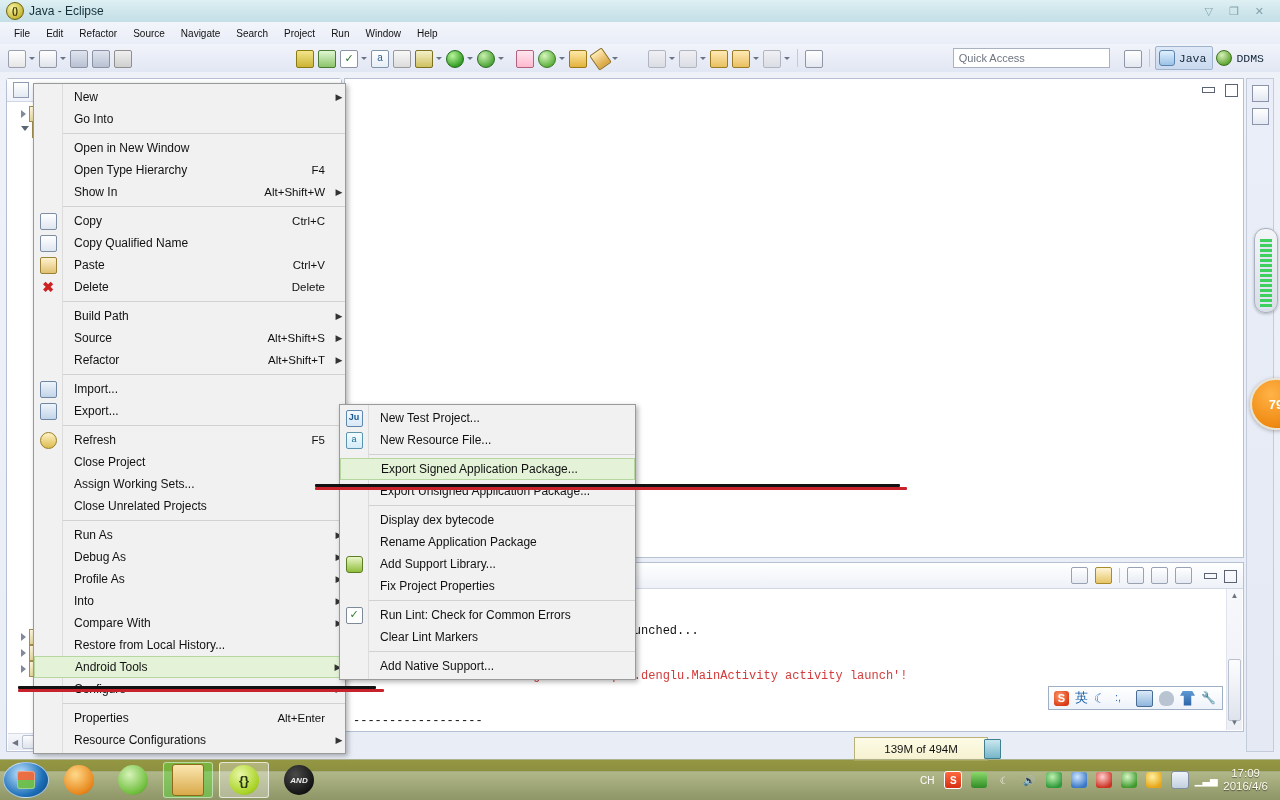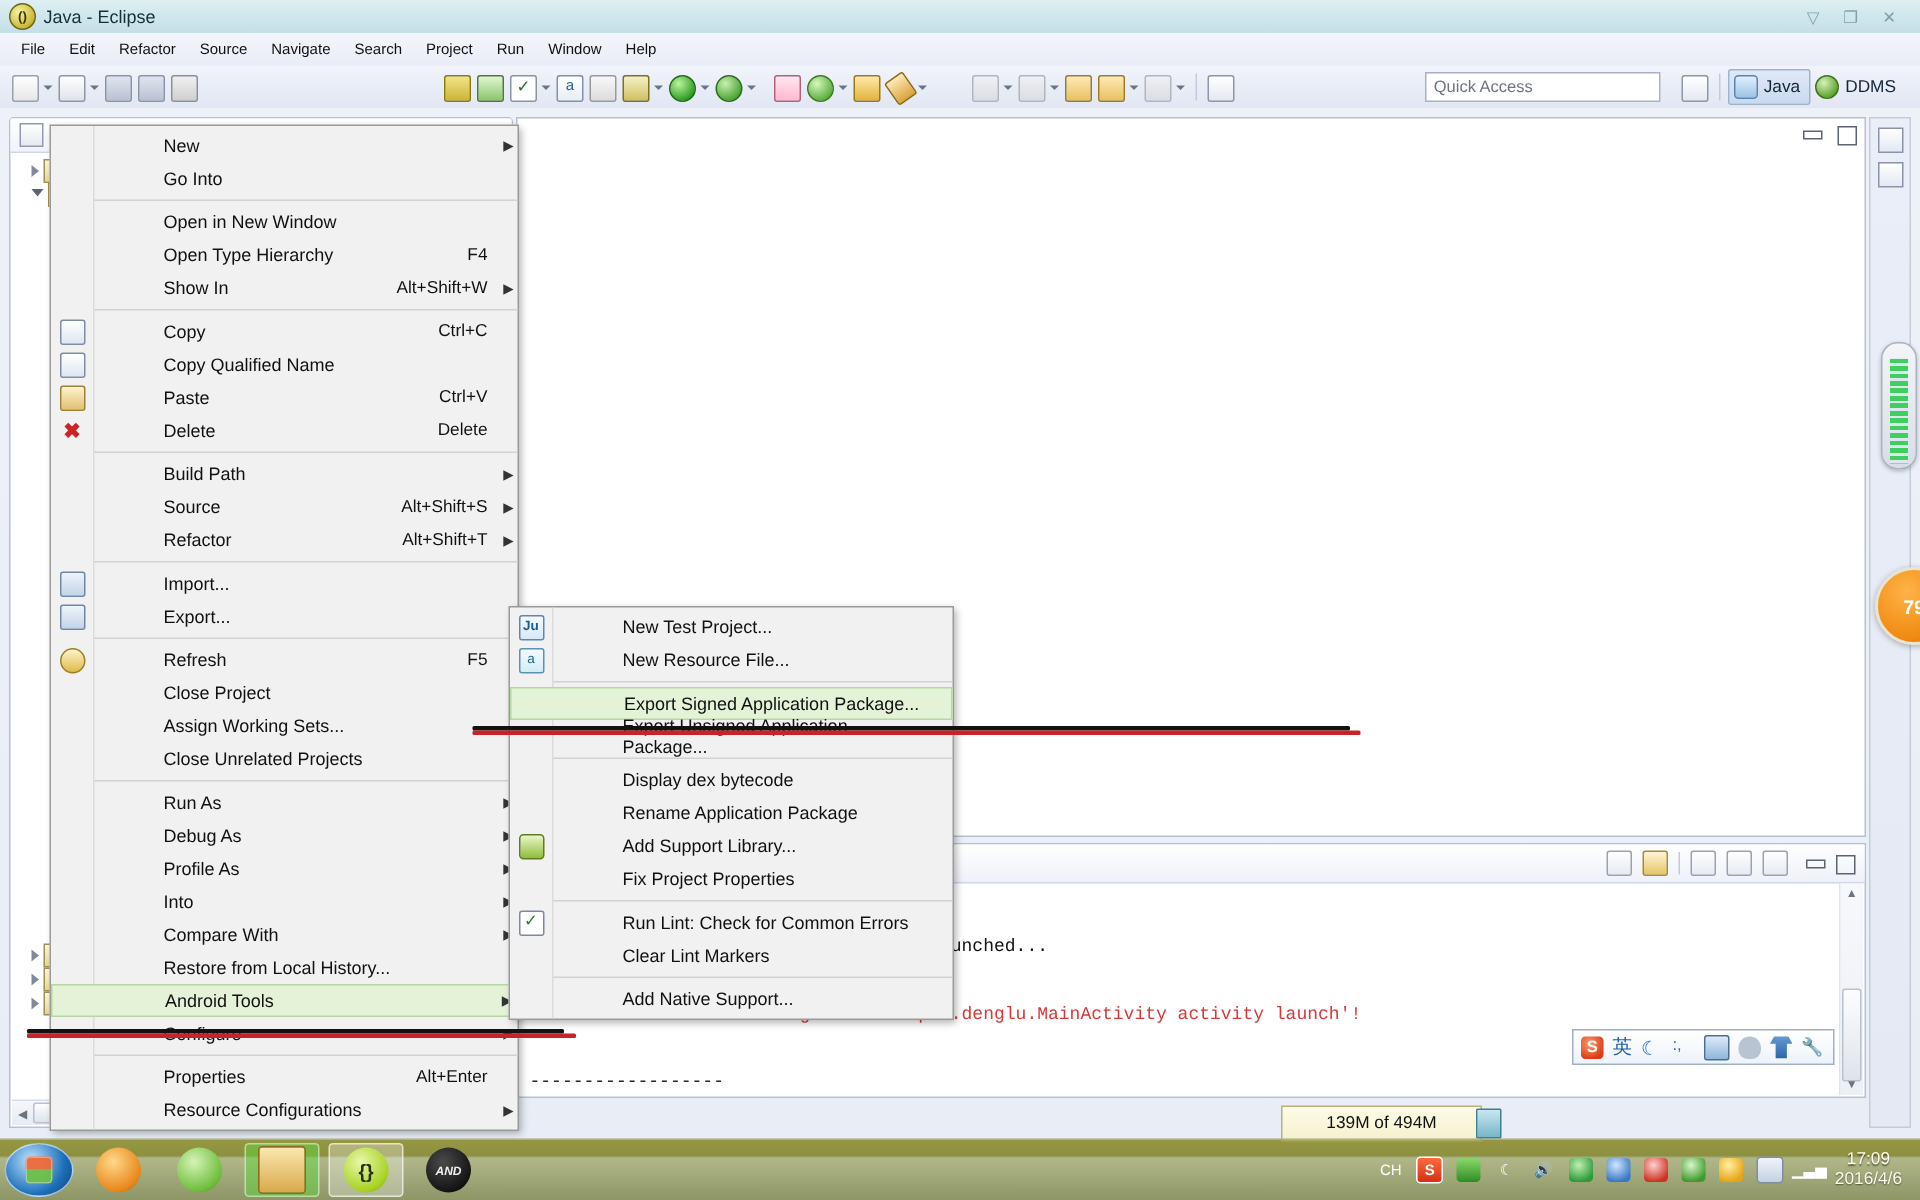--- a/index.html
+++ b/index.html
@@ -78,21 +78,21 @@
   .ic-gray{ background:linear-gradient(180deg,#f0f0f4,#dadde4); border:1px solid #b0b5c0; }
   .ic-ext{ background:linear-gradient(180deg,#ffffff,#e3e8f0); border:1px solid #8f96a5; }
 
   #quickaccess {
     margin-left:auto; width:145px; height:18px;
     background:#fff; border:1px solid #a9b1c2;
     font-size:11px; color:#6d7480; padding:0 5px; line-height:18px;
   }
   .persp-btn {
     display:flex; align-items:center; gap:4px; height:20px;
-    padding:1px 6px 1px 3px; font-size:11.5px; color:#12263a;
+    padding:1px 6px 1px 3px; font-size:11.5px; color:#12263a;font-family:Liberation Mono, monospace;
   }
   .persp-btn.active { background:linear-gradient(180deg,#dfe9f7,#c9d9ef); border:1px solid #9fb3cd; border-radius:2px; }
   .psi { width:14px;height:14px;border-radius:3px; }
 
   
   #workbench {
     position:absolute; left:0; top:72px; width:1280px; height:688px;
     background: linear-gradient(180deg,#eef1f8 0%, #e9edf6 100%);
   }
   
@@ -220,21 +220,21 @@
     position:absolute; left:33px; top:83px; width:311px;
     background:#f1f1f1; border:1px solid #9a9a9a;
     box-shadow:2px 2px 5px rgba(0,0,0,.3);
     padding:2px 0; z-index:50;
   }
   .cm-row {
     display:flex; align-items:center; height:22px; font-size:12px; color:#111;
     padding-left:0; position:relative;
   }
   .cm-row .gut { width:28px; height:22px; display:flex; align-items:center; justify-content:center; }
-  .cm-row .lbl { flex:1; padding-left:12px;margin-left:35px; }
+  .cm-row .lbl { flex:1; padding-left:12px; }
   .cm-row .acc { color:#111; font-size:11.5px; padding-right:8px; }
   .cm-row .sub { width:12px; text-align:center; font-size:9px; color:#333; }
   .cm-row.hl { background:#e4f3d8; border:1px solid #b6d8a0; height:20px; }
   .cm-sep { height:1px; background:#d2d2d2; margin:3px 0 3px 28px; }
   .cm-gutterline{ position:absolute; left:28px; top:0; bottom:0; width:1px; background:#dcdcdc; }
   .gi { width:15px;height:15px;border-radius:2px; }
   .gi-copy{ background:linear-gradient(180deg,#fff,#dfe6f0); border:1px solid #7d8da3; }
   .gi-paste{ background:linear-gradient(180deg,#fff2cf,#e0c172); border:1px solid #9b8236; }
   .gi-del{ color:#cc2222; font-size:14px; font-weight:bold; line-height:14px; text-align:center; background:none;border:none;}
   .gi-imp{ background:linear-gradient(180deg,#eef4fb,#c3d4e8); border:1px solid #6f87a5; }

